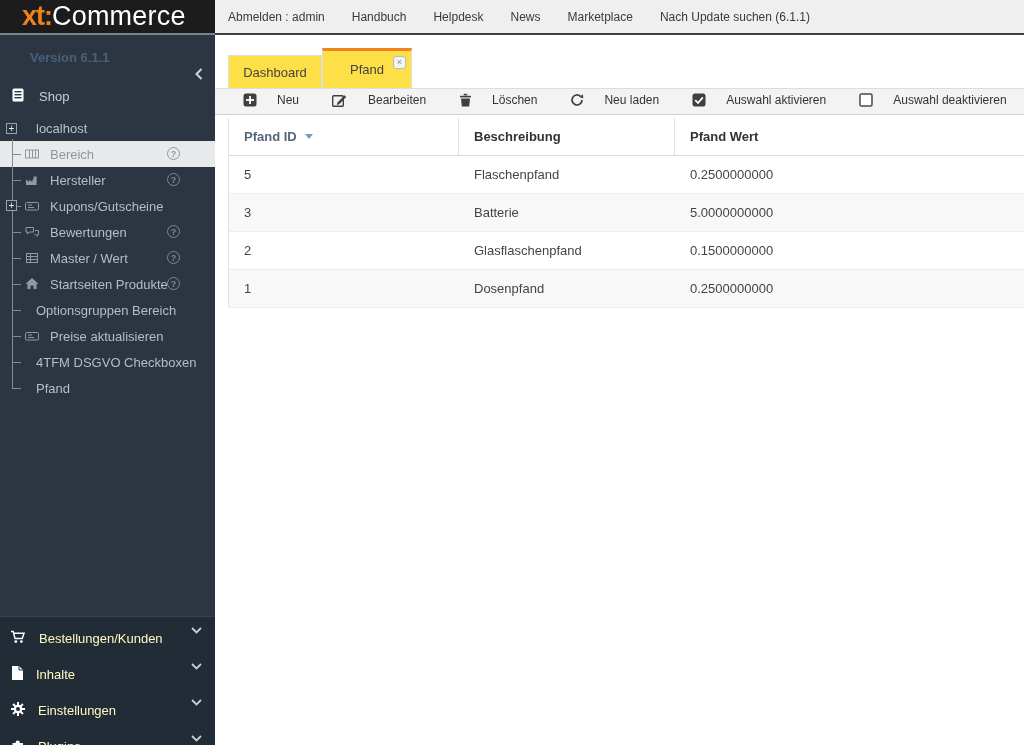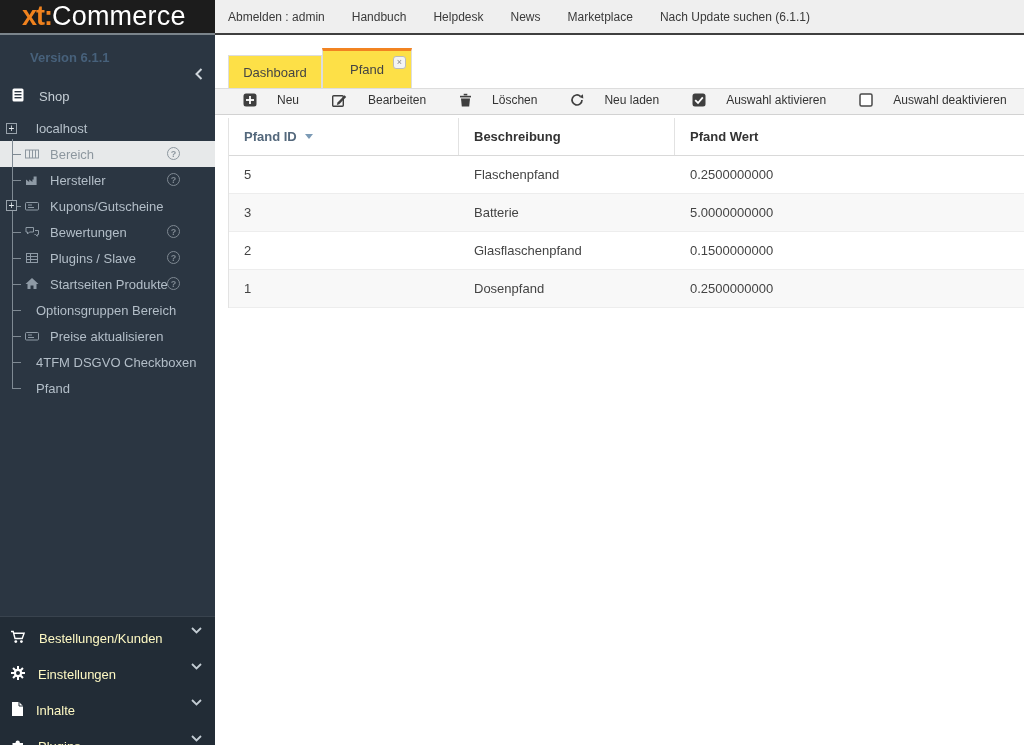--- a/index.html
+++ b/index.html
@@ -170,21 +170,21 @@
 
       <div class="tree-item">
         <span class="ticon">
           <svg width="16" height="16" fill="none" stroke="#8e9aa5">
               <rect x="2.5" y="3.5" width="11" height="9"></rect>
               <line x1="2.5" y1="6.5" x2="13.5" y2="6.5"></line>
               <line x1="2.5" y1="9.5" x2="13.5" y2="9.5"></line>
               <line x1="6.5" y1="3.5" x2="6.5" y2="12.5"></line>
             </svg>
         </span>
-        <span class="lbl">Plugins / Slave</span>
+        <span class="lbl">Master / Wert</span>
         <span class="help">?</span>
       </div>
 
       <div class="tree-item">
         <span class="ticon">
           <svg width="16" height="16">
               <path d="M8 2 L14.5 8 H12.5 V13 H9.5 V9.5 H6.5 V13 H3.5 V8 H1.5 z" fill="#8e9aa5"></path>
             </svg>
         </span>
         <span class="lbl">Startseiten Produkte</span>
@@ -224,20 +224,36 @@
         </span>
         <span class="srow">
           <span>
             <svg width="17" height="16">
                 <path d="M1 2.5 h2.2 l1.8 7 h7.2 l1.9 -5.2 H4" fill="none" stroke="#fff" stroke-width="1.4"></path>
                 <circle cx="5.8" cy="12.6" r="1.4" fill="#fff"></circle>
                 <circle cx="11.4" cy="12.6" r="1.4" fill="#fff"></circle>
               </svg>
           </span>
           <span>Bestellungen/Kunden</span>
+        </span>
+      </div>
+      <div class="section">
+        <span class="chev">
+          <svg width="11" height="7">
+              <path d="M1 1 L5.5 5.5 L10 1" stroke="#c3ccd3" stroke-width="1.8" fill="none"></path>
+            </svg>
+        </span>
+        <span class="srow">
+          <span>
+            <svg width="14" height="16">
+                <path d="M2 1 h7 l4 4 v10 H2 z" fill="#fff"></path>
+                <path d="M9 1 v4 h4" fill="none" stroke="#222c36"></path>
+              </svg>
+          </span>
+          <span>Inhalte</span>
         </span>
       </div>
       <div class="section">
         <span class="chev">
           <svg width="11" height="7">
               <path d="M1 1 L5.5 5.5 L10 1" stroke="#c3ccd3" stroke-width="1.8" fill="none"></path>
             </svg>
         </span>
         <span class="srow">
           <span>
@@ -256,36 +272,20 @@
         </span>
       </div>
       <div class="section">
         <span class="chev">
           <svg width="11" height="7">
               <path d="M1 1 L5.5 5.5 L10 1" stroke="#c3ccd3" stroke-width="1.8" fill="none"></path>
             </svg>
         </span>
         <span class="srow">
           <span>
-            <svg width="14" height="16">
-                <path d="M2 1 h7 l4 4 v10 H2 z" fill="#fff"></path>
-                <path d="M9 1 v4 h4" fill="none" stroke="#222c36"></path>
-              </svg>
-          </span>
-          <span>Inhalte</span>
-        </span>
-      </div>
-      <div class="section">
-        <span class="chev">
-          <svg width="11" height="7">
-              <path d="M1 1 L5.5 5.5 L10 1" stroke="#c3ccd3" stroke-width="1.8" fill="none"></path>
-            </svg>
-        </span>
-        <span class="srow">
-          <span>
             <svg width="16" height="16">
                 <rect x="2.5" y="6" width="10.5" height="8" fill="#fff"></rect>
                 <circle cx="7.7" cy="5.5" r="2.1" fill="#fff"></circle>
                 <circle cx="13.5" cy="10" r="2.1" fill="#fff"></circle>
               </svg>
           </span>
           <span>Plugins</span>
         </span>
       </div>
     </div>

